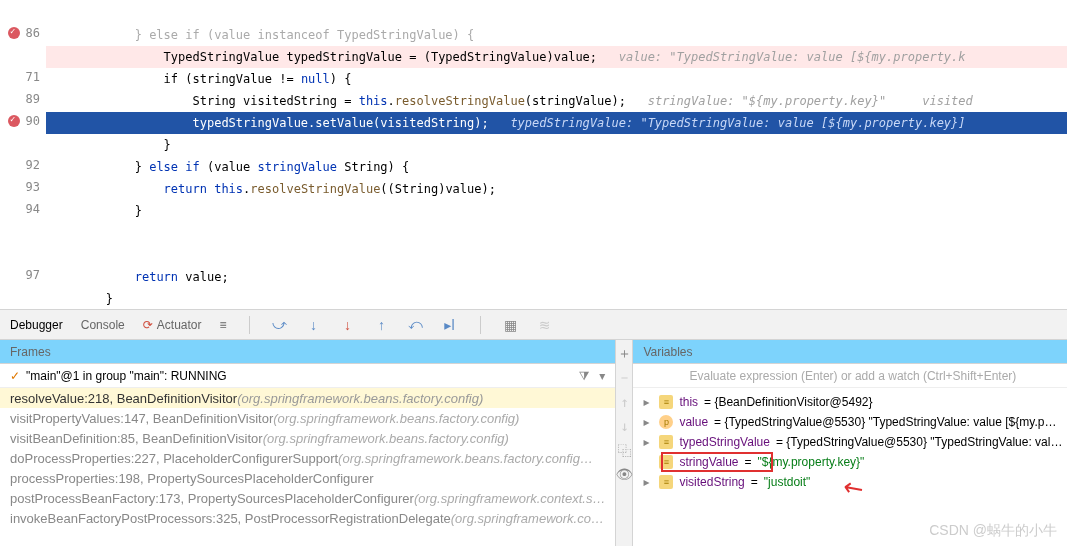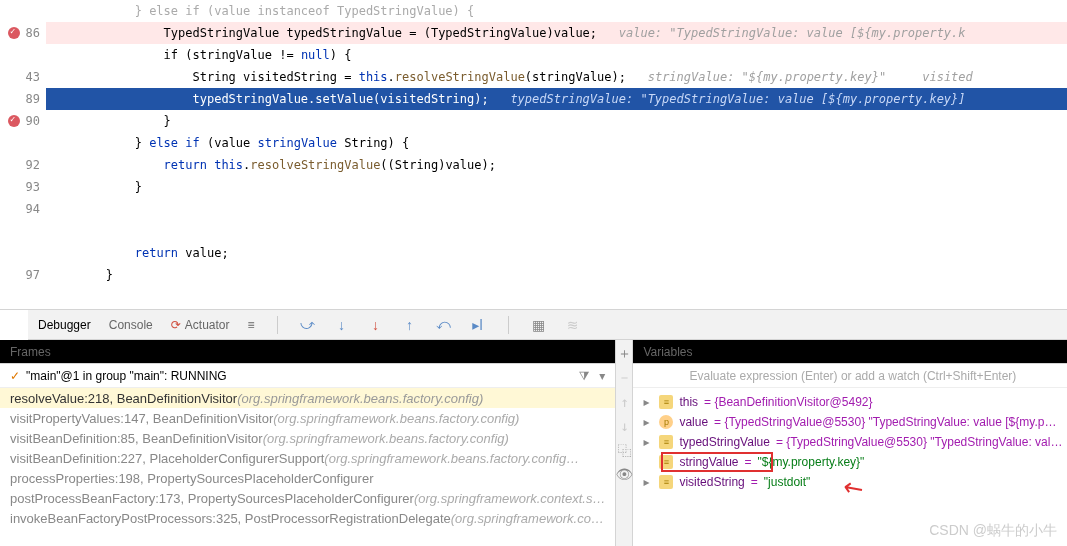--- a/index.html
+++ b/index.html
@@ -2,56 +2,56 @@
 <html><head>
 <meta charset="utf-8">
 <style>
 * { margin: 0; padding: 0; box-sizing: border-box; }
 body { font-family: "Menlo", "Monaco", "Consolas", monospace; font-size: 12px; background: #fff; color: #000; overflow: hidden; }
 .editor { height: 310px; display: flex; overflow: hidden; border-bottom: 1px solid #d4d4d4; }
 .gutter { width: 46px; background: #fff; flex-shrink: 0; text-align: center; }
 .gutter-row { height: 22px; display: flex; align-items: center; justify-content: flex-end; padding-right: 6px; color: #888; position: relative; }
 .bp-icon { position: absolute; left: 8px; width: 12px; height: 12px; background: #db5860; border-radius: 50%; }
 .bp-icon::after { content: "✓"; color: #fff; font-size: 9px; position: absolute; left: 2px; top: -1px; }
-.code { flex: 1; overflow: hidden; }
+.code { flex: 1; overflow: hidden; margin-top: 24px; }
 .code-row { height: 22px; display: flex; align-items: center; white-space: pre; padding-left: 2px; }
 .bp-line { background: #ffe8e8; }
 .exec-line { background: #2154a6; color: #fff; }
 .exec-line .kw, .exec-line .mcall, .exec-line .hint { color: #fff; }
 .kw { color: #0033b3; }
 .mcall { color: #7a5c2e; }
 .hint { color: #a0a0a0; font-style: italic; }
 .exec-line .hint { color: #c8d8f7; font-style: italic; }
 .panel { display: flex; flex-direction: column; height: 236px; }
-.tabbar { height: 30px; display: flex; align-items: center; padding: 0 10px; gap: 18px; border-bottom: 1px solid #d4d4d4; background: #f2f2f2; font-family: "Segoe UI", Arial, sans-serif; margin-left: 28px; }
+.tabbar { height: 30px; display: flex; align-items: center; padding: 0 10px; gap: 18px; border-bottom: 1px solid #d4d4d4; background: #f2f2f2; font-family: "Segoe UI", Arial, sans-serif; }
 .tab { color: #666; cursor: pointer; }
 .tab.active { color: #000; }
 .actuator { display: flex; align-items: center; gap: 4px; color: #666; }
 .tbicon { width: 16px; height: 16px; display: inline-flex; align-items: center; justify-content: center; font-size: 14px; color: #5a8ac6; cursor: pointer; }
 .sep { width: 1px; height: 18px; background: #ccc; margin: 0 4px; }
 .columns { flex: 1; display: flex; overflow: hidden; }
 .frames-col { flex: 1; border-right: 1px solid #d4d4d4; display: flex; flex-direction: column; }
 .vars-col { flex: 1; display: flex; flex-direction: column; }
-.col-header { height: 24px; display: flex; align-items: center; padding: 0 10px; background: #000000; border-bottom: 1px solid #d4d4d4; font-family: "Segoe UI", Arial, sans-serif; color: #666; justify-content: space-between; }
+.col-header { height: 24px; display: flex; align-items: center; padding: 0 10px; background: #7dd3fc; border-bottom: 1px solid #d4d4d4; font-family: "Segoe UI", Arial, sans-serif; color: #666; justify-content: space-between; }
 .thread-row { height: 24px; display: flex; align-items: center; padding: 0 10px; font-family: "Segoe UI", Arial, sans-serif; justify-content: space-between; border-bottom: 1px solid #eee; }
 .thread-row .chk { color: #e07800; margin-right: 6px; }
 .frame-list { flex: 1; overflow: hidden; font-family: "Segoe UI", Arial, sans-serif; font-size: 13px; }
 .frame { height: 20px; display: flex; align-items: center; padding: 0 10px; color: #888; white-space: nowrap; overflow: hidden; }
 .frame.sel { background: #fff8d6; color: #333; }
 .frame .pkg { color: #aaa; font-style: italic; }
 .frame.sel .pkg { color: #999; font-style: italic; }
 .sidebar { width: 24px; display: flex; flex-direction: column; align-items: center; gap: 8px; padding-top: 6px; background: #f2f2f2; border-right: 1px solid #d4d4d4; }
 .eval-row { height: 24px; display: flex; align-items: center; padding: 0 10px; color: #aaa; border-bottom: 1px solid #eee; font-family: "Segoe UI", Arial, sans-serif; gap: 8px; justify-content: center; }
 .var-list { flex: 1; padding: 4px 0; font-family: "Segoe UI", Arial, sans-serif; font-size: 12px; position: relative; }
 .var-row { height: 20px; display: flex; align-items: center; padding: 0 10px; gap: 6px; color: #333; white-space: nowrap; }
 .var-row .chev { color: #888; width: 10px; }
 .var-row .vicon { width: 14px; height: 14px; background: #f5d67b; border-radius: 2px; display: inline-flex; align-items: center; justify-content: center; font-size: 9px; color: #a67c00; }
 .var-row .vicon.p { background: #ffd089; border-radius: 50%; }
 .var-row .vname { color: #660e7a; }
-.var-row .vval { color: #a21caf; }
+.var-row .vval { color: #000000; }
 .var-row .vstr { color: #067d17; }
 .redbox { position: absolute; border: 2px solid #e03030; pointer-events: none; }
 .arrow { position: absolute; color: #e03030; font-size: 24px; transform: rotate(-35deg); }
 .watermark { position: absolute; right: 10px; bottom: 6px; color: #ccc; font-family: Arial, sans-serif; font-size: 14px; }
 </style>
 </head>
 <body>
 
 <div class="editor">
   <div class="gutter">
@@ -59,21 +59,21 @@
         <span></span>
       </div>
     <div class="gutter-row">
         <span class="bp-icon"></span>
         <span>86</span>
       </div>
     <div class="gutter-row">
         <span>  </span>
       </div>
     <div class="gutter-row">
-        <span>43</span>
+        <span>71</span>
       </div>
     <div class="gutter-row">
         <span>89</span>
       </div>
     <div class="gutter-row">
         <span class="bp-icon"></span>
         <span>90</span>
       </div>
     <div class="gutter-row">
         <span></span>
@@ -156,21 +156,21 @@
           </div>
           <div class="frame">
             <span>visitPropertyValues:147, BeanDefinitionVisitor </span>
             <span class="pkg">(org.springframework.beans.factory.config)</span>
           </div>
           <div class="frame">
             <span>visitBeanDefinition:85, BeanDefinitionVisitor </span>
             <span class="pkg">(org.springframework.beans.factory.config)</span>
           </div>
           <div class="frame">
-            <span>visitBeanDefinition:227, PlaceholderConfigurerSupport </span>
+            <span>doProcessProperties:227, PlaceholderConfigurerSupport </span>
             <span class="pkg">(org.springframework.beans.factory.config…</span>
           </div>
           <div class="frame">
             <span>processProperties:198, PropertySourcesPlaceholderConfigurer </span>
           </div>
           <div class="frame">
             <span>postProcessBeanFactory:173, PropertySourcesPlaceholderConfigurer </span>
             <span class="pkg">(org.springframework.context.s…</span>
           </div>
           <div class="frame">

